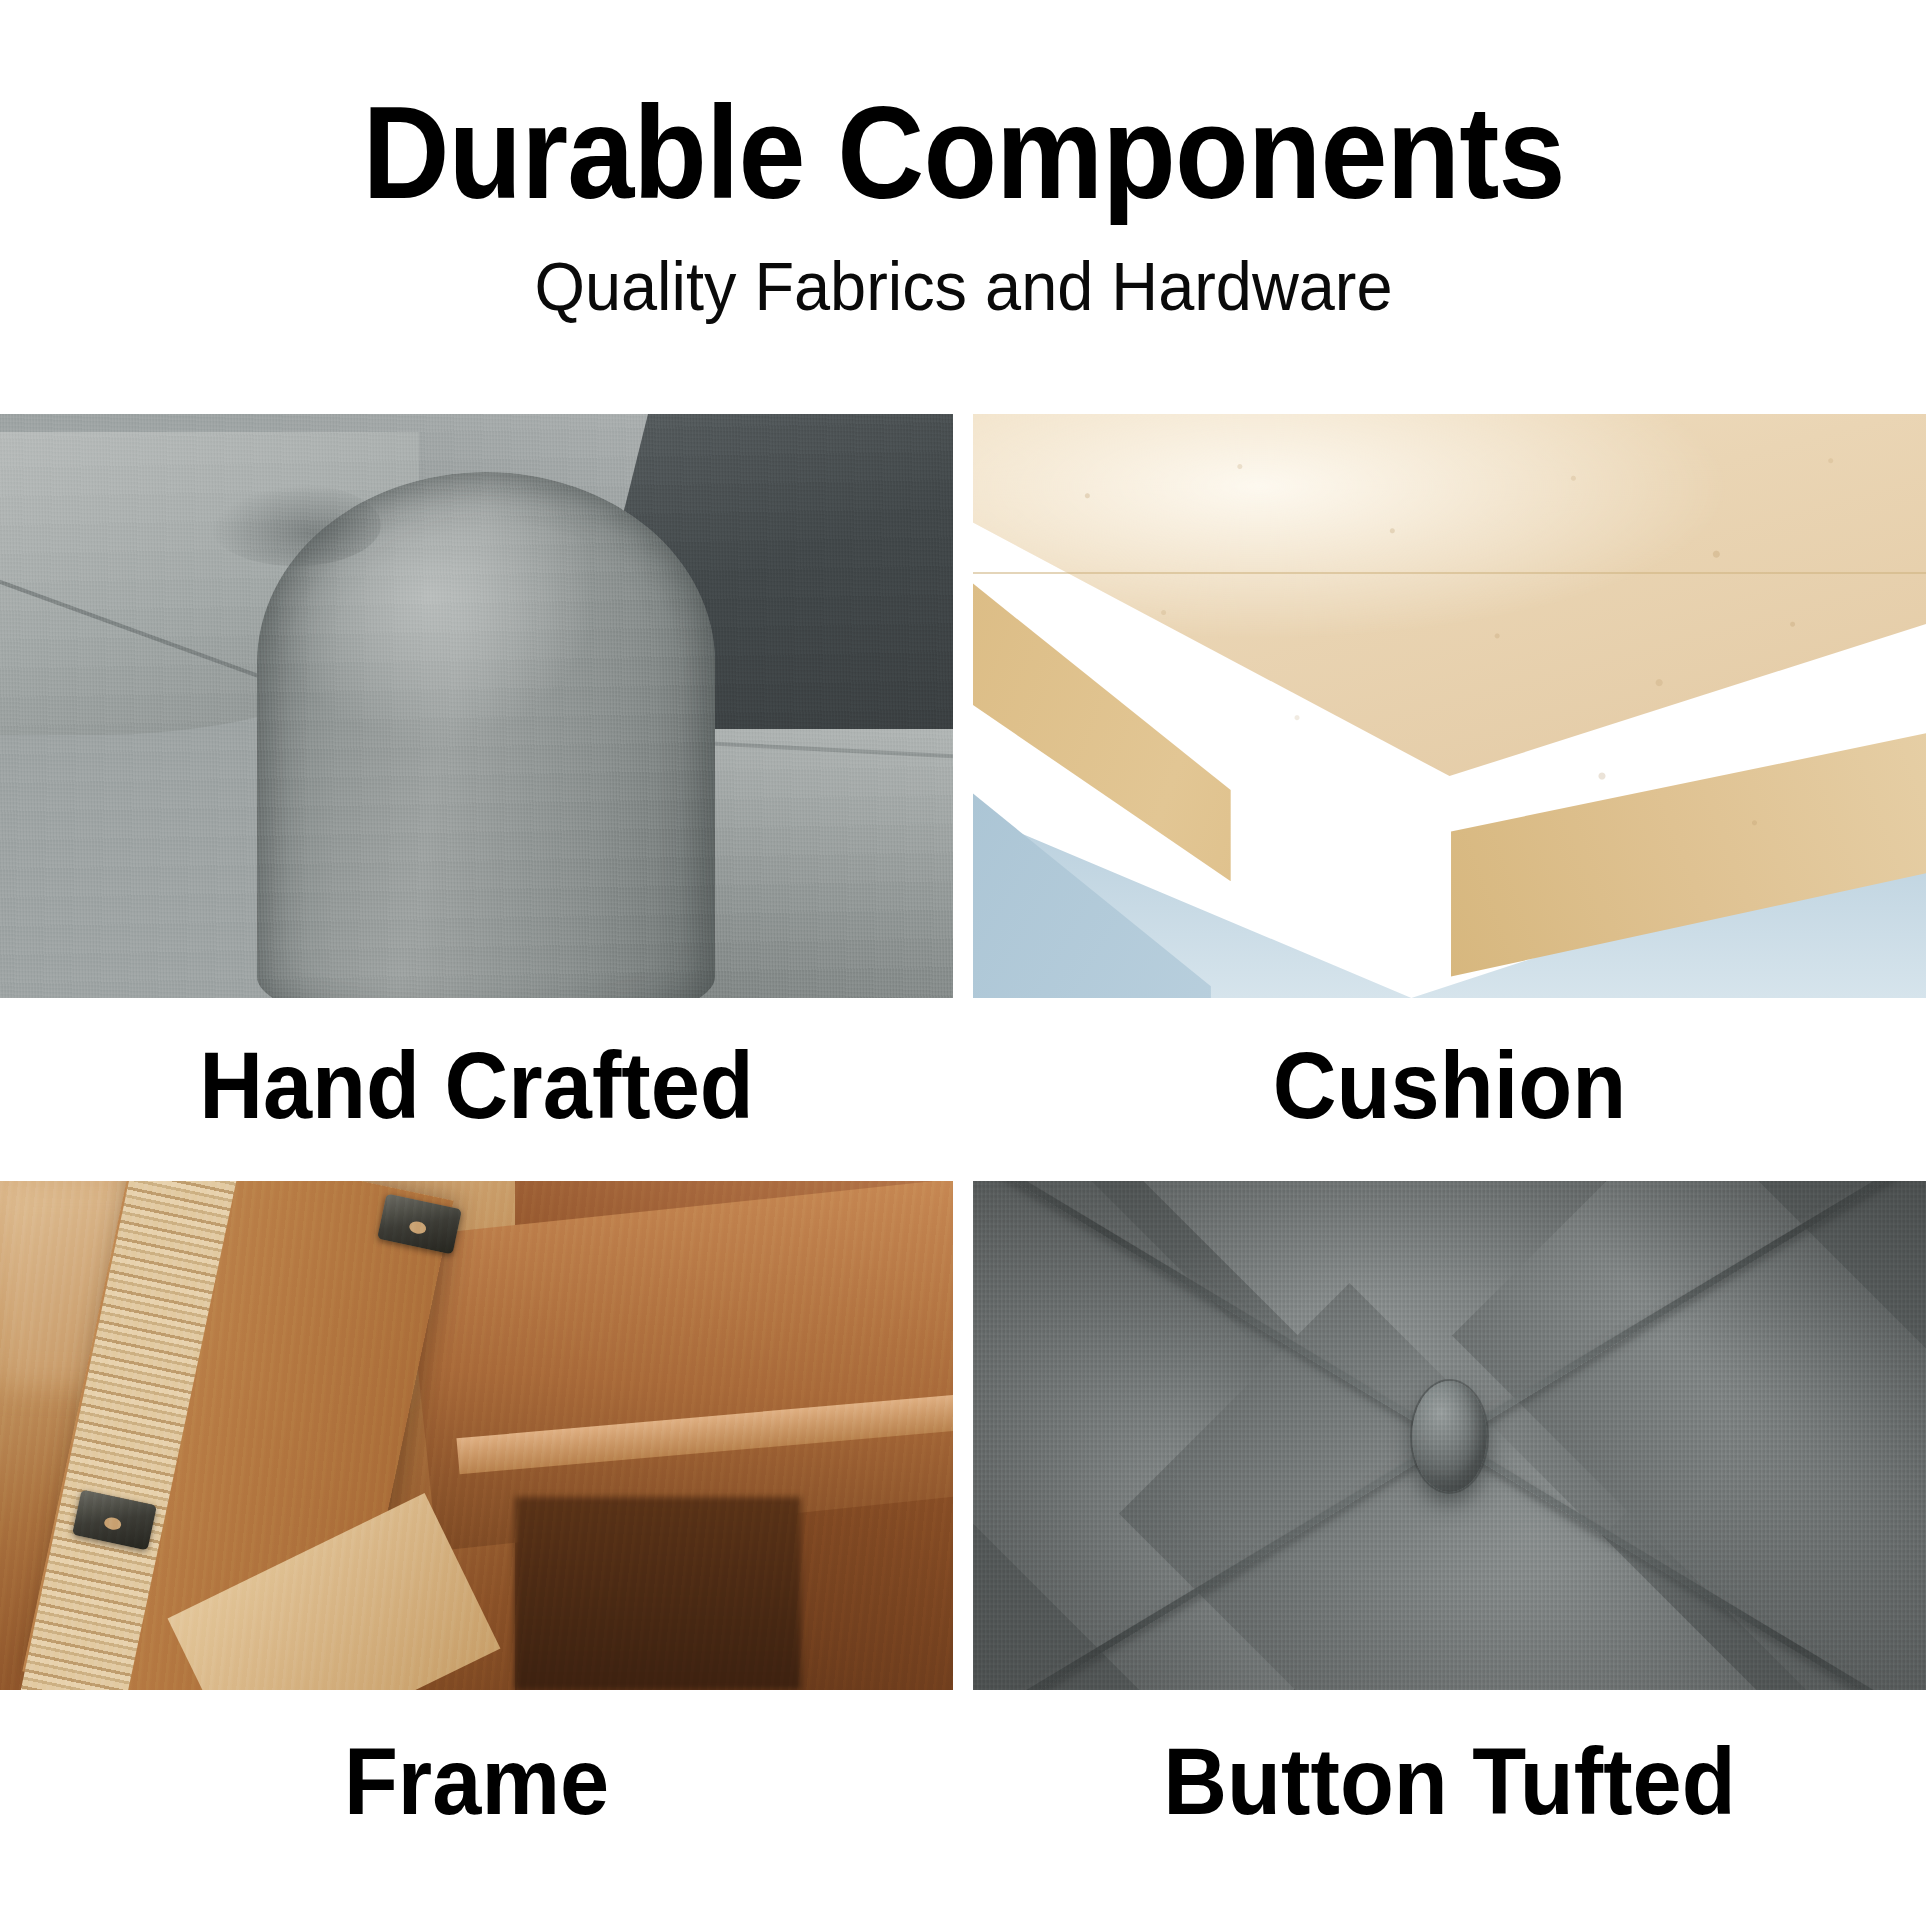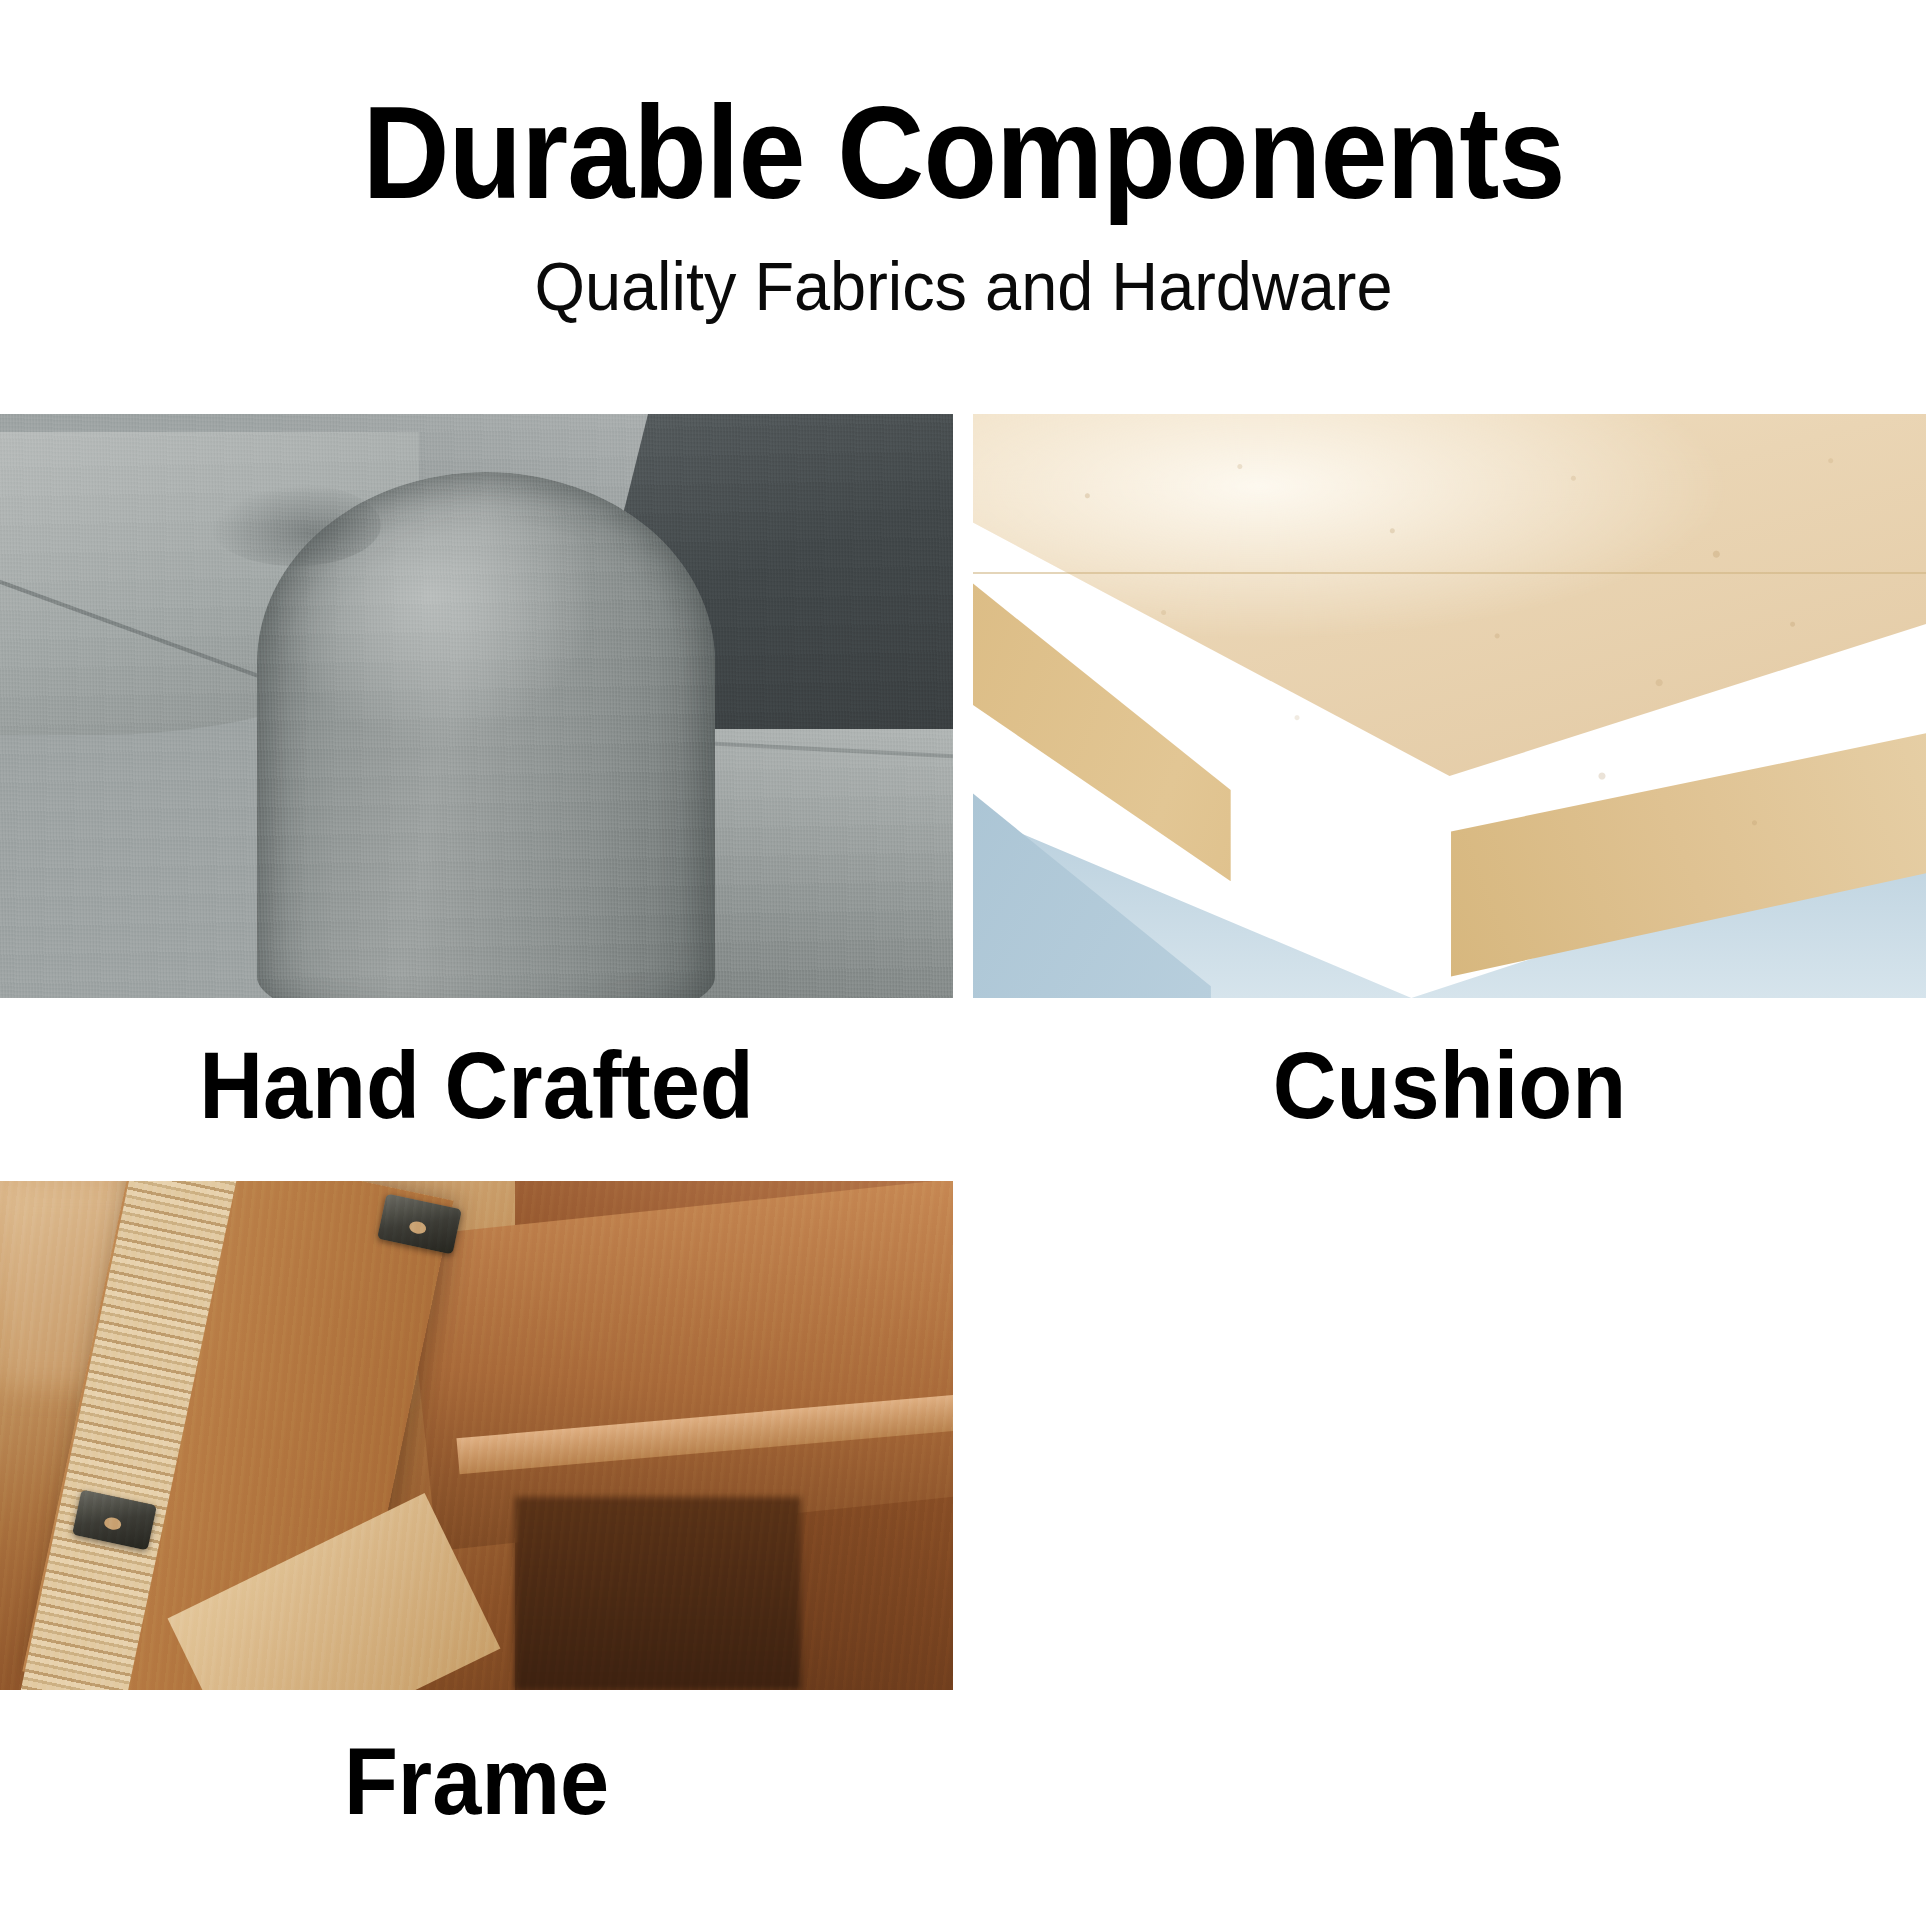--- a/index.html
+++ b/index.html
@@ -402,16 +402,31 @@
         <div class="ply-board"></div>
         <div class="ply-edge"></div>
         <div class="staple s1"></div>
         <div class="staple s2"></div>
         <div class="leg"></div>
         <div class="grain"></div>
       </div>
       <div class="caption">Frame</div>
     </div>
 
+    <div class="cell right row2">
+      <div class="photo p-tuft">
+        <div class="base"></div>
+        <div class="quad q-top"></div>
+        <div class="quad q-left"></div>
+        <div class="quad q-right"></div>
+        <div class="quad q-bottom"></div>
+        <div class="seam d1"></div>
+        <div class="seam d2"></div>
+        <div class="button"></div>
+        <div class="weave"></div>
+        <div class="vignette"></div>
+      </div>
+      <div class="caption">Button Tufted</div>
+    </div>
 
   </div>
 </div>
 
 
 </body></html>

